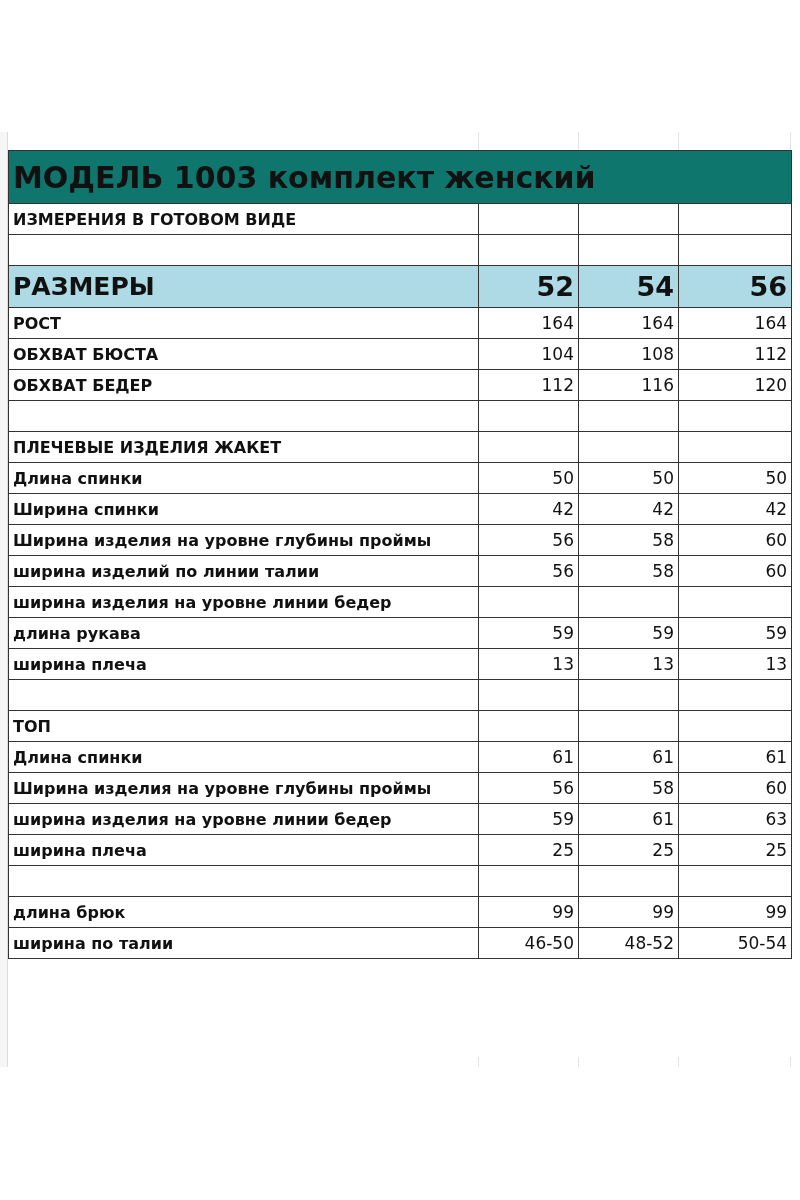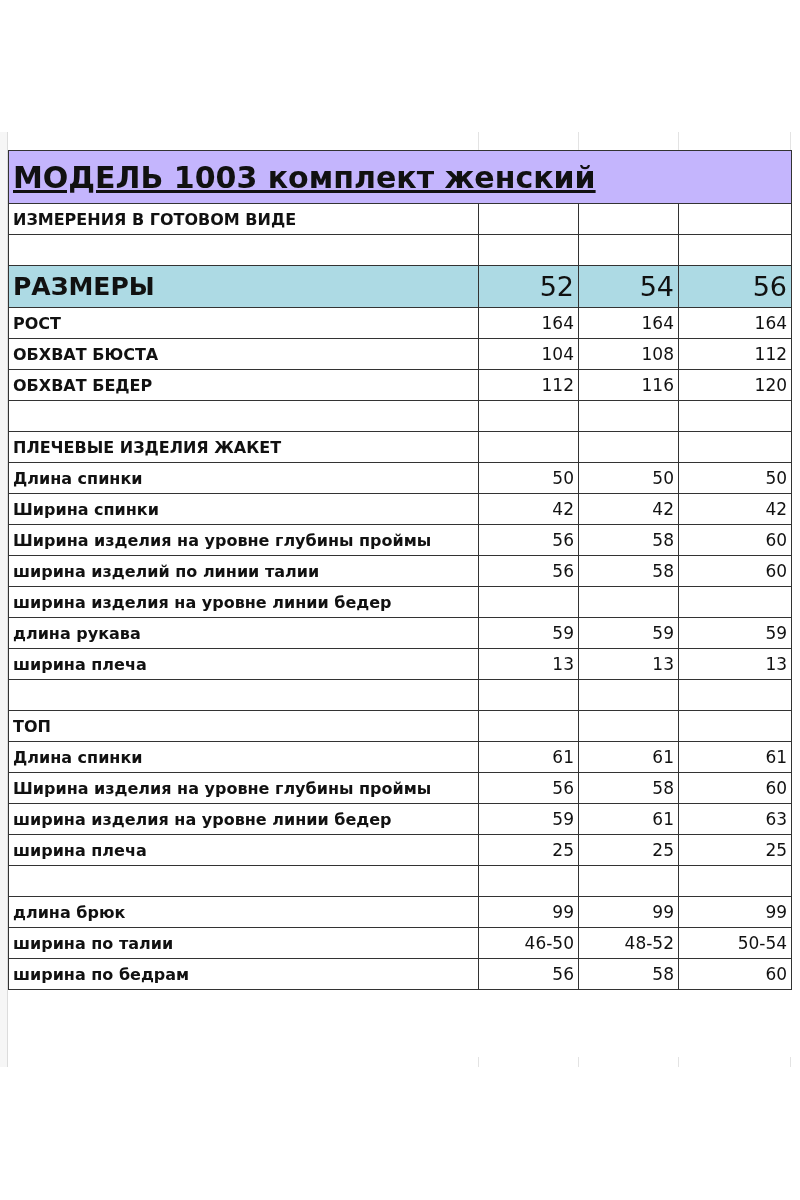--- a/index.html
+++ b/index.html
@@ -1,23 +1,23 @@
 <!DOCTYPE html>
 <html><head>
   <meta charset="utf-8">
   <style>
     html, body { margin: 0; padding: 0; background: #ffffff; }
     body { width: 800px; height: 1200px; position: relative; overflow: hidden; font-family: "DejaVu Sans", "Liberation Sans", sans-serif; }
     .leftgutter { position: absolute; left: 0; top: 132px; width: 7px; height: 935px; border-right: 1px solid #dcdcdc; background: #f6f6f6; }
     table { position: absolute; left: 8px; top: 150px; border-collapse: collapse; table-layout: fixed; width: 783px; }
     td { border: 1px solid #333; padding: 0 4px; height: 30px; font-size: 16px; font-weight: bold; color: #111; white-space: nowrap; overflow: hidden; }
     td.num { text-align: right; font-weight: normal; font-size: 17px; padding-right: 4px; }
-    tr.title td { background: #c4b5fd; height: 52px; font-size: 30px; border-bottom: 1px solid #333; text-decoration: underline; }
+    tr.title td { background: #0f766e; height: 52px; font-size: 30px; border-bottom: 1px solid #333; }
     tr.sizes td { background: #ADDAE4; height: 41px; font-size: 25px; margin-left: 20px; }
-    tr.sizes td.num { font-weight: normal; font-size: 27px; }
+    tr.sizes td.num { font-weight: bold; font-size: 27px; }
     tr.empty td { height: 30px; }
     .vline { position: absolute; top: 132px; width: 1px; height: 18px; background: #e3e3e3; }
     .vline2 { position: absolute; top: 1057px; width: 1px; height: 10px; background: #e3e3e3; }
   </style>
 </head>
 <body>
 
 <div class="leftgutter"></div>
 <div class="vline" style="left:478px"></div>
 <div class="vline" style="left:578px"></div>
@@ -176,20 +176,14 @@
         <td class="num">99</td>
         <td class="num">99</td>
         <td class="num">99</td>
       </tr>
       <tr>
         <td>ширина   по талии</td>
         <td class="num">46-50</td>
         <td class="num">48-52</td>
         <td class="num">50-54</td>
       </tr>
-      <tr>
-        <td>ширина по бедрам</td>
-        <td class="num">56</td>
-        <td class="num">58</td>
-        <td class="num">60</td>
-      </tr>
     </tbody>
 </table>
 
 </body></html>

